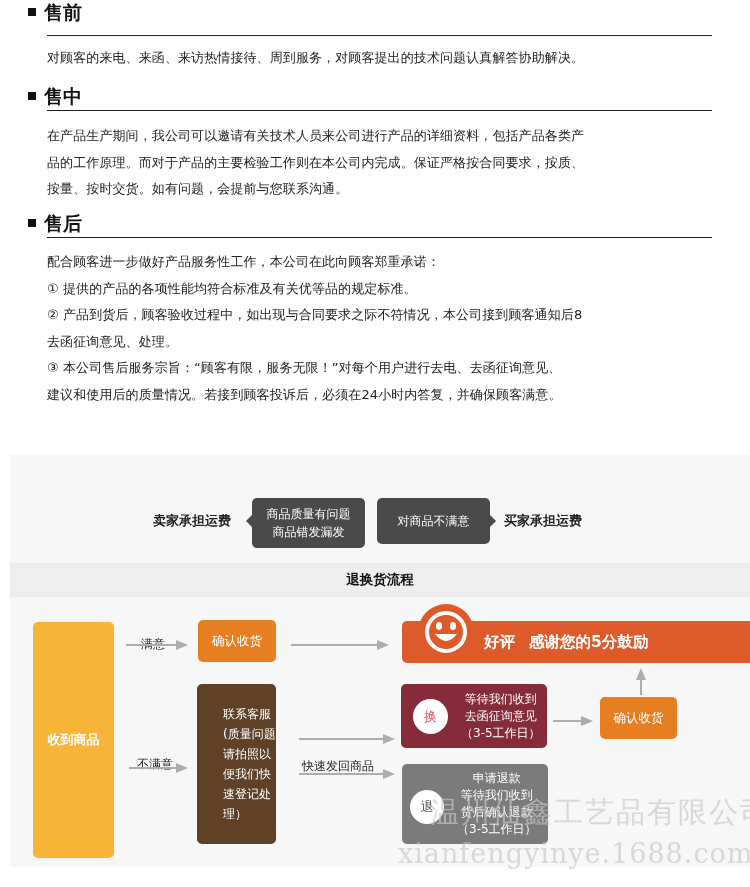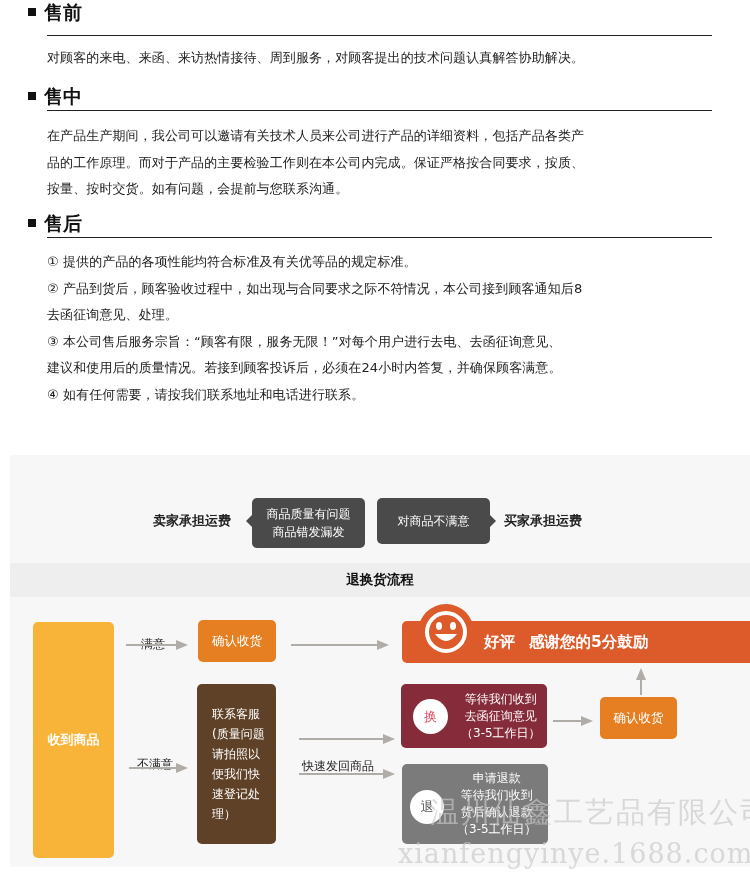--- a/index.html
+++ b/index.html
@@ -54,26 +54,26 @@
   <div>在产品生产期间，我公司可以邀请有关技术人员来公司进行产品的详细资料，包括产品各类产</div>
   <div>品的工作原理。而对于产品的主要检验工作则在本公司内完成。保证严格按合同要求，按质、</div>
   <div>按量、按时交货。如有问题，会提前与您联系沟通。</div>
 </div>
 
 <div class="sec-head" style="top:211px;">
   <span class="bullet"></span><span>售后</span>
 </div>
 <div class="sec-rule" style="top:237px;"></div>
 <div class="para" style="top:249px;">
+  <div>配合顾客进一步做好产品服务性工作，本公司在此向顾客郑重承诺：</div>
   <div>① 提供的产品的各项性能均符合标准及有关优等品的规定标准。</div>
   <div>② 产品到货后，顾客验收过程中，如出现与合同要求之际不符情况，本公司接到顾客通知后8</div>
   <div>去函征询意见、处理。</div>
   <div>③ 本公司售后服务宗旨：“顾客有限，服务无限！”对每个用户进行去电、去函征询意见、</div>
   <div>建议和使用后的质量情况。若接到顾客投诉后，必须在24小时内答复，并确保顾客满意。</div>
-  <div>④ 如有任何需要，请按我们联系地址和电话进行联系。</div>
 </div>
 
 <div class="panel"></div>
 
 <div class="rules-label" style="left:153px; top:512px;">卖家承担运费</div>
 <div class="tri-left" style="left:246px; top:515px;"></div>
 <div class="dark-box" style="left:252px; top:498px; width:113px; height:50px;">
   <div>商品质量有问题</div>
   <div>商品错发漏发</div>
 </div>
@@ -107,21 +107,21 @@
     <circle cx="28" cy="28" r="19" fill="none" stroke="#fff" stroke-width="4"></circle>
     <ellipse cx="21" cy="22" rx="3" ry="4" fill="#fff"></ellipse>
     <ellipse cx="35" cy="22" rx="3" ry="4" fill="#fff"></ellipse>
     <path d="M17 30 Q28 44 39 30 Z" fill="#fff"></path>
   </svg>
 </div>
 
 <div class="flow-label" style="left:137px; top:748px;">不满意</div>
 <div class="arrow" style="left:129px; top:767px; width:55px;"></div>
 <div class="box" style="left:197px; top:684px; width:79px; height:160px; background:#5e4127; flex-direction:column; align-items:flex-start; font-size:12px; line-height:20px;">
-  <div style="padding-left:15px;">
+  <div style="padding-left:26px;">
     <div>联系客服</div>
     <div>(质量问题</div>
     <div>请拍照以</div>
     <div>便我们快</div>
     <div>速登记处</div>
     <div>理）</div>
   </div>
 </div>
 <div class="arrow" style="left:299px; top:738px; width:92px;"></div>
 <div class="flow-label" style="left:302px; top:750px;">快速发回商品</div>

